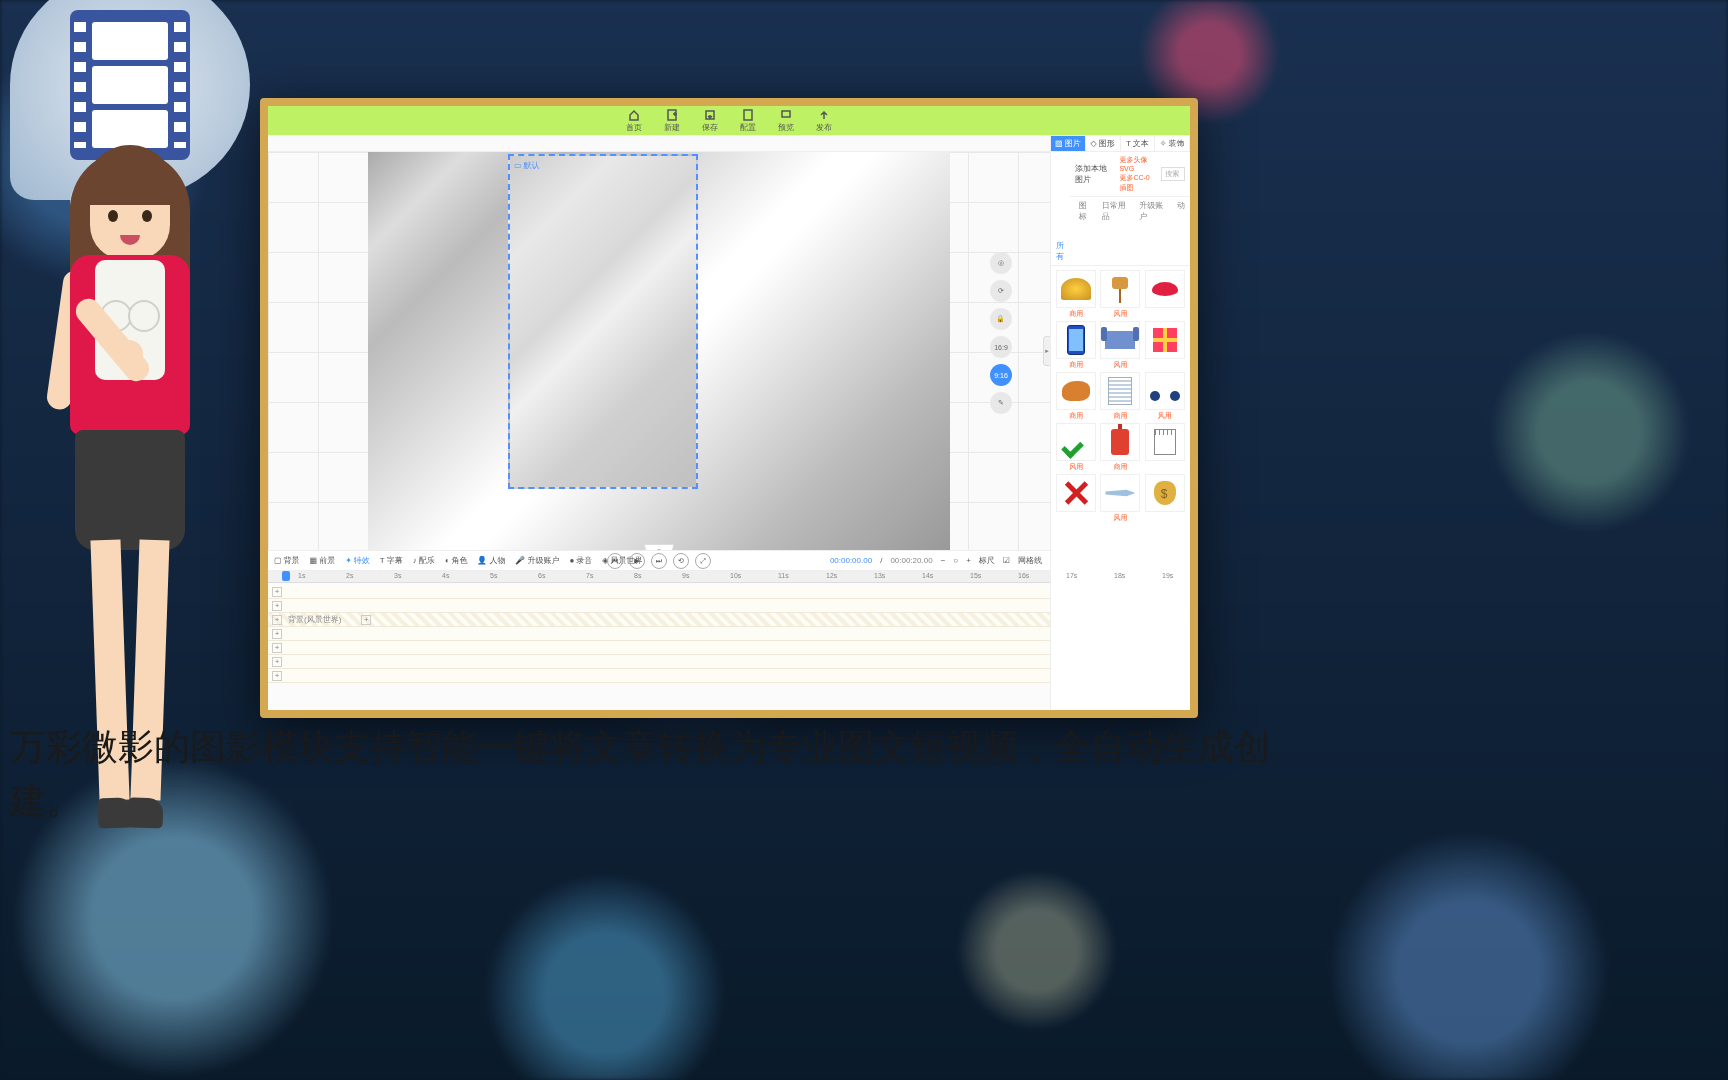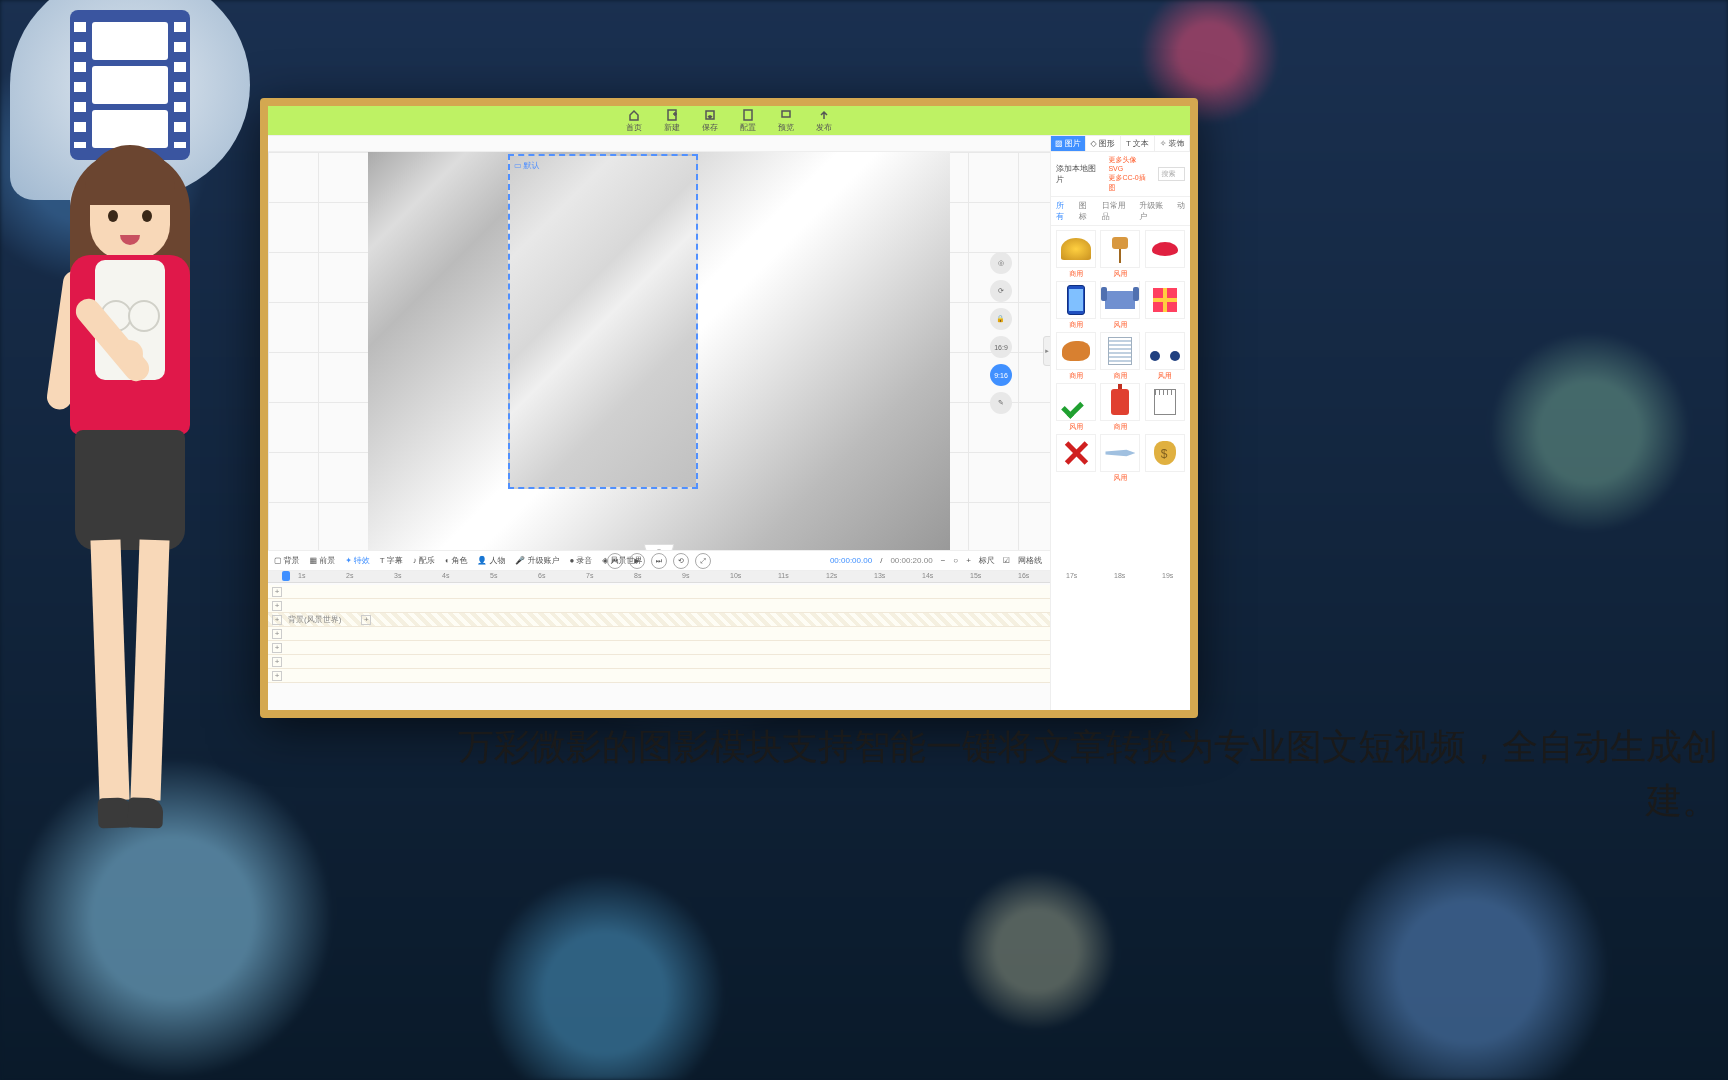--- a/index.html
+++ b/index.html
@@ -85,36 +85,36 @@
 .tl-track.stripe { background: repeating-linear-gradient(45deg, #f5f0e0 0 4px, #fefdf5 4px 8px); }
 .tl-add { width: 10px; height: 10px; border: 1px solid #ccc; display: flex; align-items: center; justify-content: center; font-size: 8px; line-height: 1; cursor: pointer; color: #888; }
 .tl-num { position: absolute; left: -14px; font-size: 8px; color: #888; }
 .tl-label { margin-left: 6px; font-size: 8px; color: #888; }
 
 
 .right-panel { width: 140px; background: #fff; border-left: 1px solid #eee; display: flex; flex-direction: column; font-size: 8px; }
 .rp-tabs { height: 16px; display: flex; border-bottom: 1px solid #eee; }
 .rp-tab { flex: 1; display: flex; align-items: center; justify-content: center; gap: 2px; font-size: 8px; color: #555; cursor: pointer; border-right: 1px solid #eee; }
 .rp-tab.active { background: #4090ff; color: #fff; }
-.rp-row2 { display: flex; padding: 3px 5px; gap: 10px; align-items: center; border-bottom: 1px solid #f0f0f0; }
+.rp-row2 { display: flex; padding: 3px 5px; gap: 10px; align-items: center; border-bottom: 1px solid #f0f0f0; margin-left: 19px; }
 .rp-addlocal { color: #555; cursor: pointer; }
 .rp-links { display: flex; flex-direction: column; font-size: 7px; color: #ff6030; gap: 1px; }
 .rp-links span { cursor: pointer; }
 .rp-search { border: 1px solid #ddd; padding: 1px 3px; width: 30px; color: #aaa; font-size: 7px; }
 .rp-cats { display: flex; padding: 3px 5px; gap: 8px; font-size: 8px; border-bottom: 1px solid #f0f0f0; }
 .rp-cat { color: #888; cursor: pointer; }
-.rp-cat.active { color: #4090ff; }
+.rp-cat.active { color: #4090ff; margin-top: 40px; }
 .rp-grid { flex: 1; overflow-y: auto; padding: 4px; }
 .rp-grid-row { display: flex; gap: 2px; margin-bottom: 2px; }
 .rp-item { width: 43px; display: flex; flex-direction: column; align-items: center; cursor: pointer; }
 .rp-thumb { width: 40px; height: 38px; display: flex; align-items: center; justify-content: center; font-size: 24px; border: 1px solid #f0f0f0; }
 .rp-item-label { font-size: 7px; color: #ff6030; margin-top: 1px; }
 
 
-.caption { position: absolute; left: 0; right: 0; top: 720px; text-align: right; font-size: 36px; color: #1a1a1a; line-height: 1.5; z-index: 10; font-weight: 400; padding: 0 10px; }
+.caption { position: absolute; left: 0; right: 0; top: 720px; text-align: left; font-size: 36px; color: #1a1a1a; line-height: 1.5; z-index: 10; font-weight: 400; padding: 0 10px; }
 
 
 .ico-gold { background: radial-gradient(#ffd040, #c89020); border-radius: 50% 50% 10% 10%; width: 30px; height: 22px; }
 .ico-sign { width: 24px; height: 28px; position: relative; }
 .ico-sign::before { content: ''; position: absolute; left: 4px; top: 2px; width: 16px; height: 12px; background: #d89840; border-radius: 3px; }
 .ico-sign::after { content: ''; position: absolute; left: 11px; top: 14px; width: 2px; height: 14px; background: #a06820; }
 .ico-lips { width: 26px; height: 14px; background: #e02040; border-radius: 50% 50% 50% 50% / 60% 60% 40% 40%; }
 .ico-phone { width: 18px; height: 30px; background: #2050c0; border-radius: 3px; border: 1px solid #103080; }
 .ico-phone::after { content: ''; display: block; width: 14px; height: 22px; background: #80c0ff; margin: 3px auto; }
 .ico-sofa { width: 30px; height: 18px; background: #7090d0; border-radius: 3px 3px 0 0; position: relative; }

